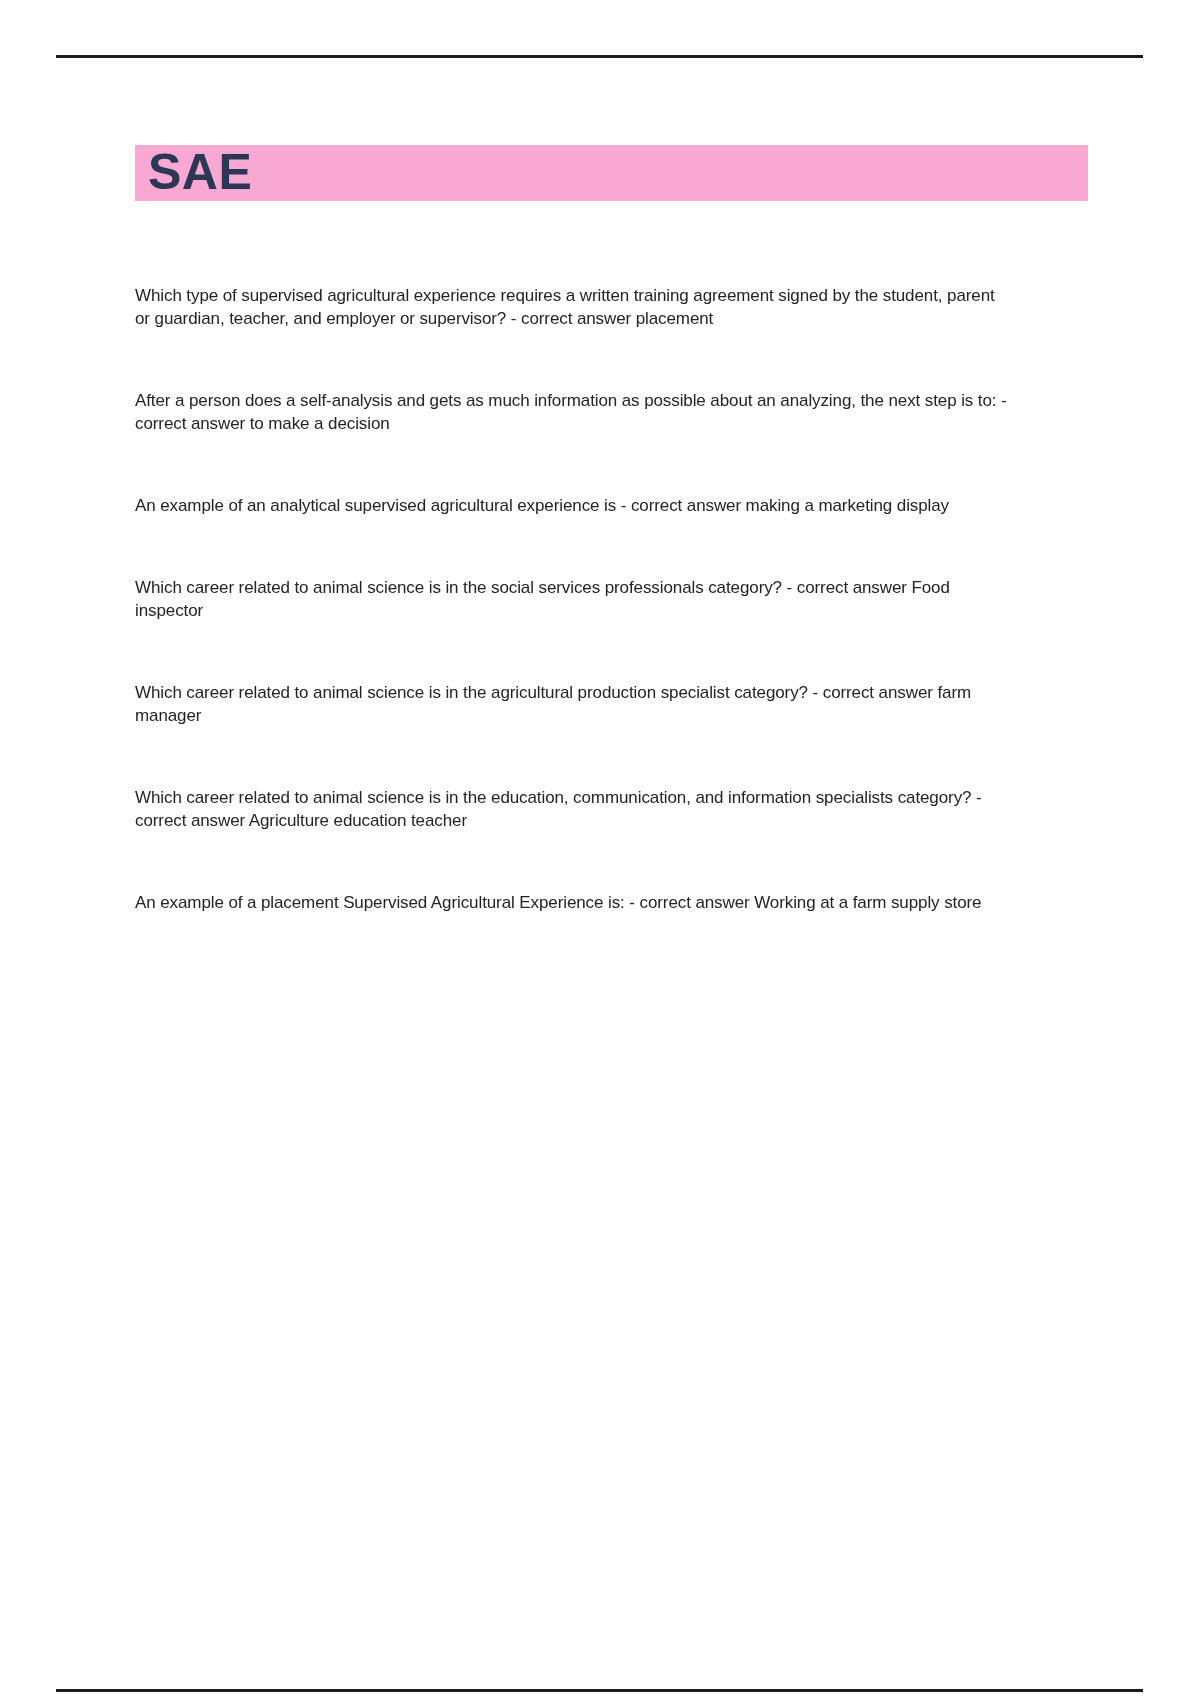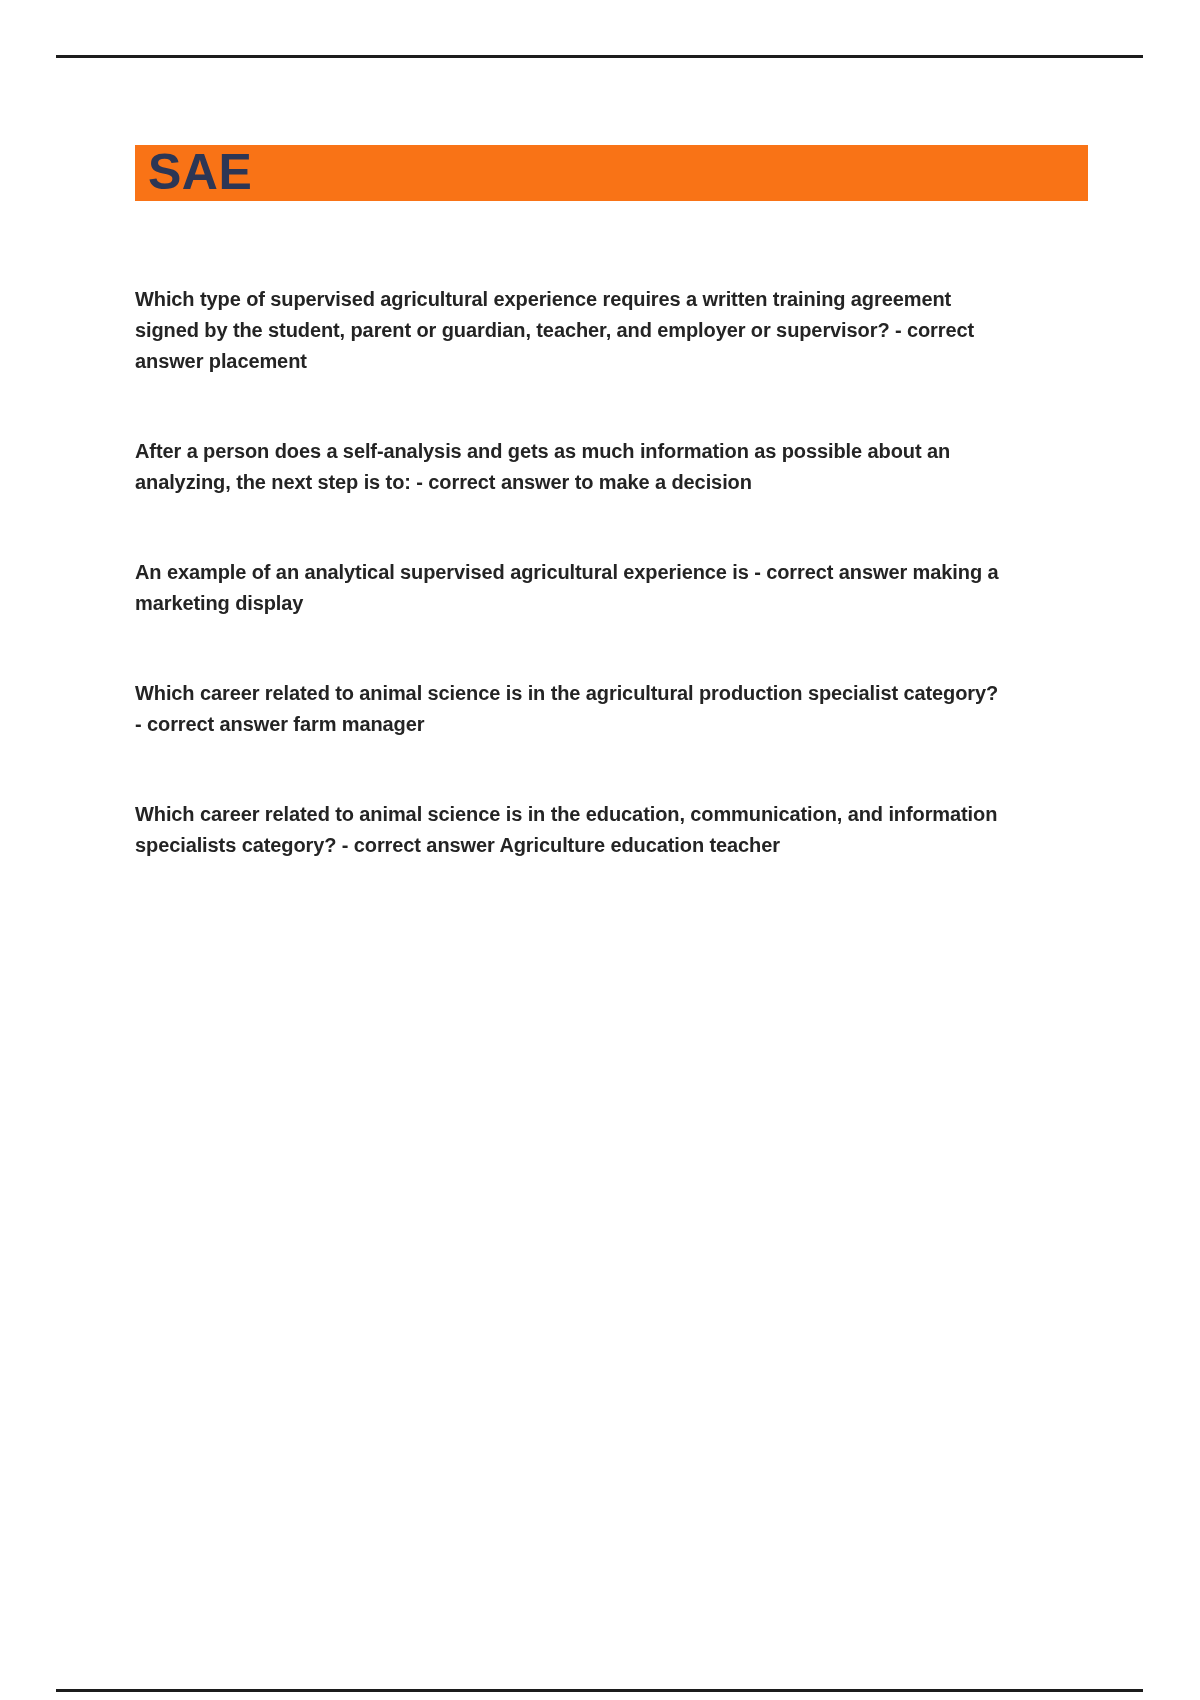--- a/index.html
+++ b/index.html
@@ -23,61 +23,62 @@
     background: #1c1c1c;
   }
   .rule-top { top: 55px; }
   .rule-bottom { top: 1689px; }
   .title-bar {
     position: absolute;
     left: 135px;
     top: 145px;
     width: 953px;
     height: 56px;
-    background: #f97316;
+    background: #f9a8d4;
   }
   .title-bar h1 {
     margin: 0;
     padding: 0 0 0 13px;
     font-size: 50px;
     line-height: 54px;
     font-weight: bold;
     color: #2c3655;
     letter-spacing: 0.5px;
     font-family: "Liberation Sans", sans-serif;
   }
   .qa-list {
     position: absolute;
     left: 135px;
     top: 284px;
     width: 875px;
   }
   .qa-list p {
     margin: 0 0 59px 0;
-    font-size: 20px;
-    line-height: 31px;
+    font-size: 17px;
+    line-height: 23px;
     color: #242424;
     letter-spacing: -0.1px;
-    font-weight: bold;
   }
 </style>
 </head>
 <body>
 
 <div class="page">
 
   <div class="rule rule-top"></div>
 
   <div class="title-bar">
     <h1>SAE</h1>
   </div>
 
   <div class="qa-list">
     <p>Which type of supervised agricultural experience requires a written training agreement signed by the student, parent or guardian, teacher, and employer or supervisor? - correct answer placement</p>
     <p>After a person does a self-analysis and gets as much information as possible about an analyzing, the next step is to: - correct answer to make a decision</p>
     <p>An example of an analytical supervised agricultural experience is - correct answer making a marketing display</p>
+    <p>Which career related to animal science is in the social services professionals category? - correct answer Food inspector</p>
     <p>Which career related to animal science is in the agricultural production specialist category? - correct answer farm manager</p>
     <p>Which career related to animal science is in the education, communication, and information specialists category? - correct answer Agriculture education teacher</p>
+    <p>An example of a placement Supervised Agricultural Experience is: - correct answer Working at a farm supply store</p>
   </div>
 
   <div class="rule rule-bottom"></div>
 
 </div>
 
 </body></html>

